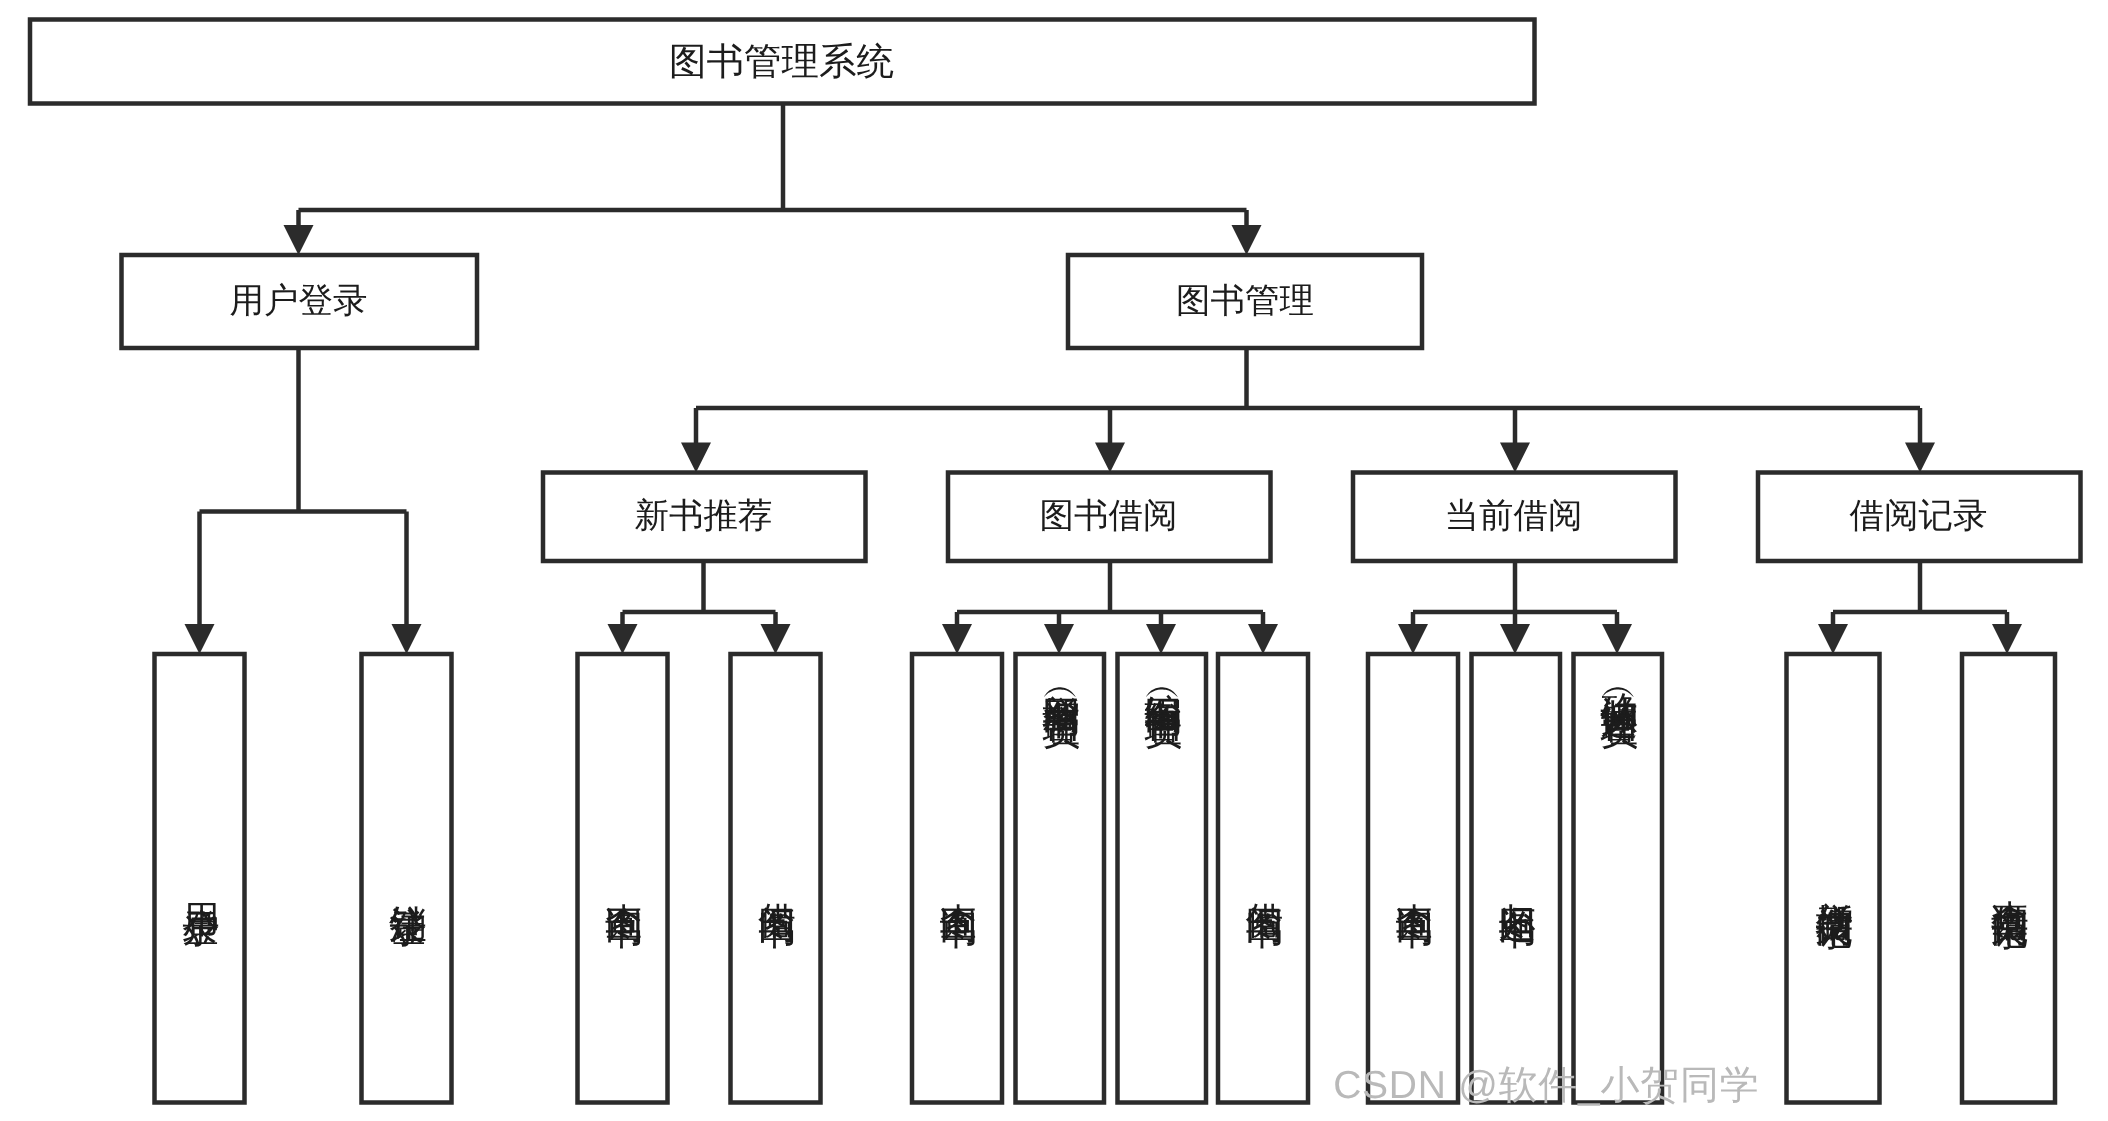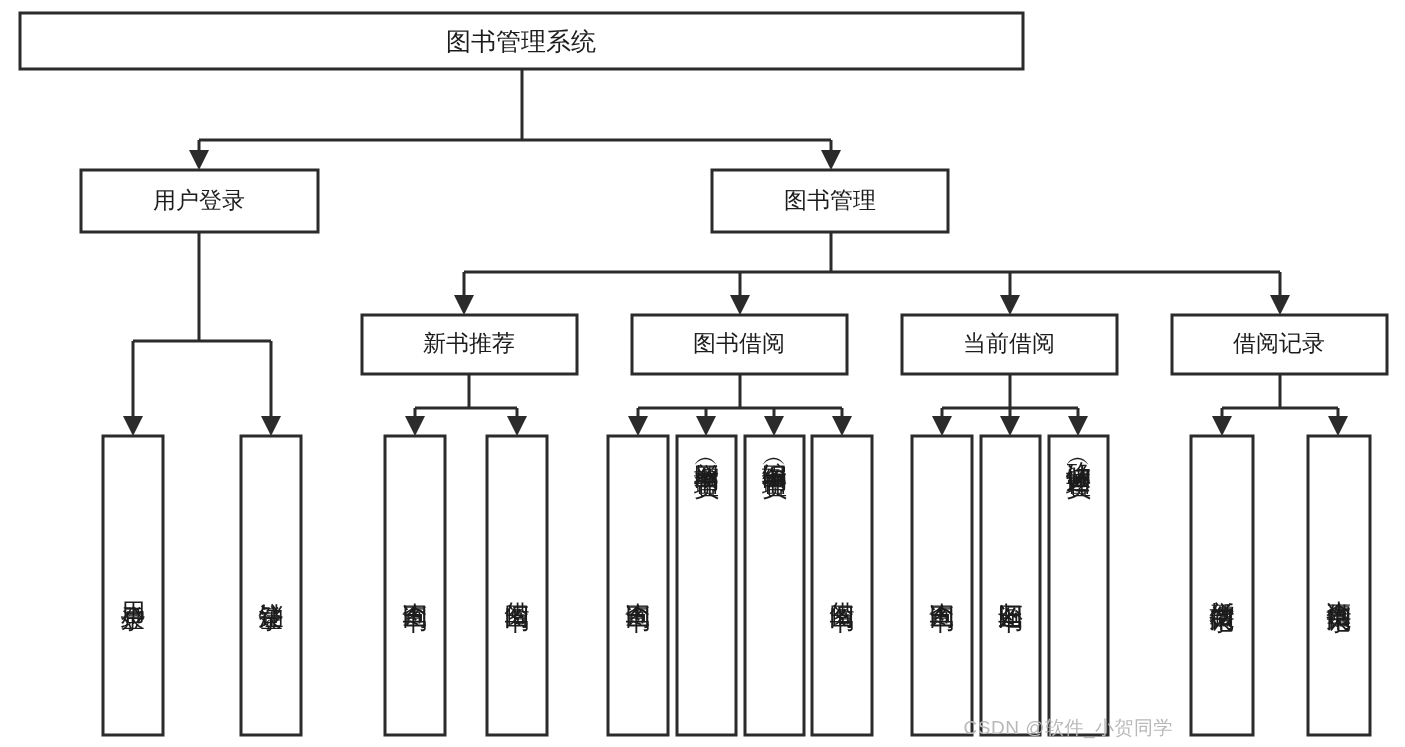--- a/index.html
+++ b/index.html
@@ -72,21 +72,21 @@
     letter-spacing: 2px;
     color: #1c1c1c;
     white-space: nowrap;
     text-align: center;
   }
   .watermark {
     position: absolute;
     right: 12px;
     bottom: 6px;
     font-family: "Liberation Sans", "DejaVu Sans", sans-serif;
-    font-size: 19px;
+    font-size: 26px;
     color: #b9b9b9;
     letter-spacing: 0.5px;
     white-space: nowrap;
   }
 </style>
 </head>
 <body>
 
 <div id="diagram-root">
 

